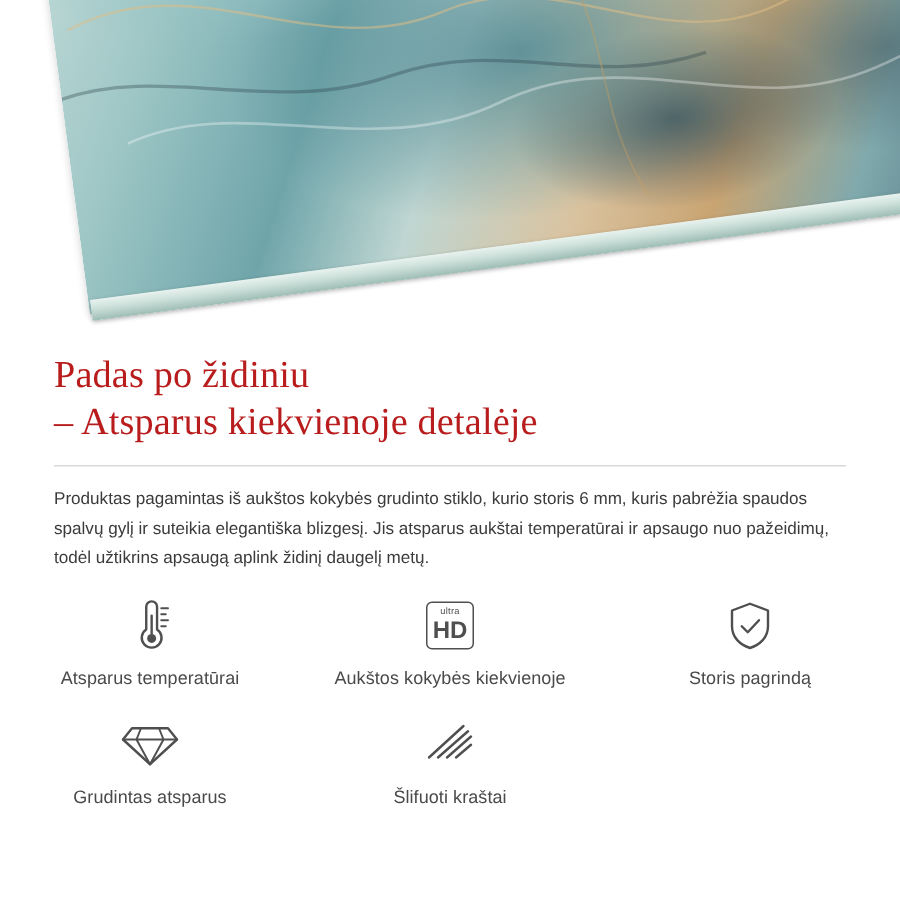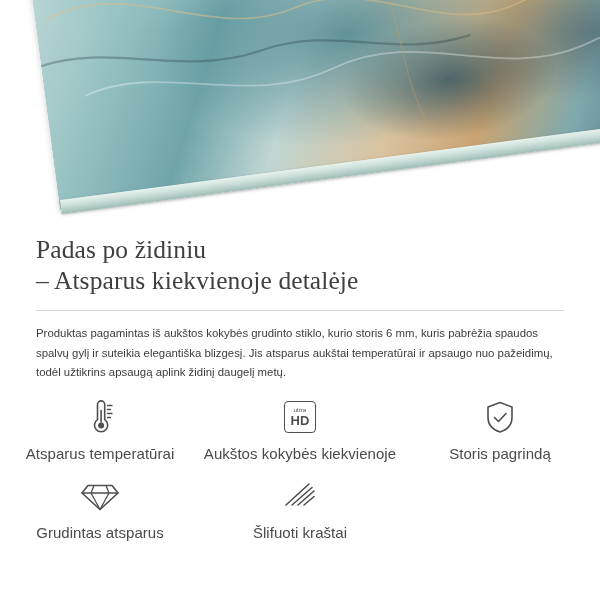--- a/index.html
+++ b/index.html
@@ -96,21 +96,21 @@
     top: 218px;
     width: 600px;
   }
   .title {
     margin: 0;
     padding: 16px 36px 0 36px;
     font-family: "Liberation Serif", serif;
     font-size: 25.5px;
     line-height: 31px;
     font-weight: 400;
-    color: #404040;
+    color: #b91c1c;
     letter-spacing: .1px;
   }
   .title .line2 { display: block; }
 
   .divider {
     margin: 14px 36px 0 36px;
     height: 1px;
     background: #d8d8d8;
   }
 
@@ -140,21 +140,21 @@
     align-items: center;
     justify-content: flex-start;
   }
   .feature .icon-wrap {
     height: 48px;
     display: flex;
     align-items: center;
     justify-content: center;
   }
   .feature .caption {
-    font-size: 15px;
+    font-size: 12px;
     color: #4a4a4a;
     text-align: center;
     margin-top: 4px;
     letter-spacing: .05px;
   }
   svg { display: block; }
   .stroke {
     fill: none;
     stroke: #4f4f4f;
     stroke-width: 1.6;
@@ -173,21 +173,21 @@
     height: 30px;
     border: 1.6px solid #4f4f4f;
     border-radius: 4px;
     display: flex;
     flex-direction: column;
     align-items: center;
     justify-content: center;
     line-height: 1;
   }
   .ultrahd-box .u1 { font-size: 6.2px; color: #4f4f4f; letter-spacing: .2px; }
-  .ultrahd-box .u2 { font-size: 13px; font-weight: bold; color: #4f4f4f; margin-top: 1px; text-align: center; }
+  .ultrahd-box .u2 { font-size: 16px; font-weight: bold; color: #4f4f4f; margin-top: 1px; text-align: center; }
 </style>
 </head>
 <body>
 
 <div class="page">
 
   <div class="hero">
     <div class="hero-inner">
       <div class="panel">
         <svg class="veins" viewBox="0 0 640 360" preserveAspectRatio="none">

